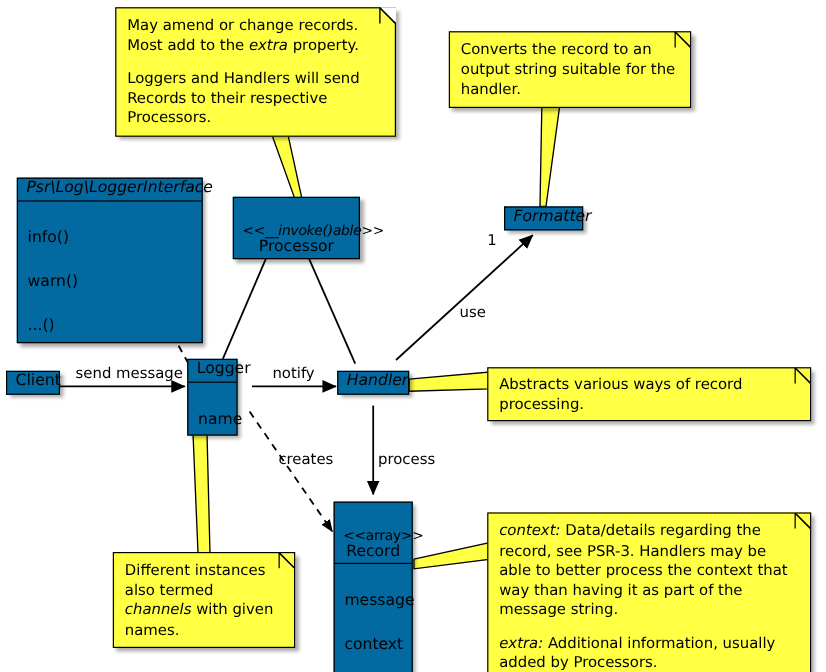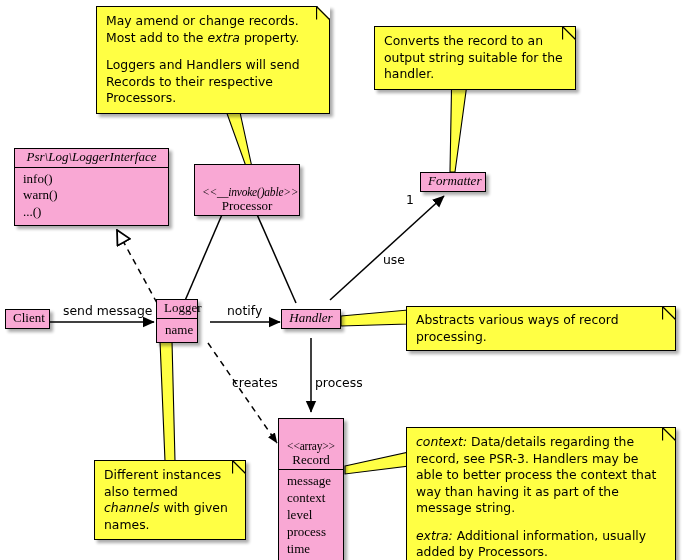--- a/index.html
+++ b/index.html
@@ -17,26 +17,25 @@
     background: #ffffff;
   }
   svg.edges {
     position: absolute; left: 0; top: 0;
     width: 688px; height: 560px;
     pointer-events: none;
   }
   
   .uml-box {
     position: absolute;
-    background: #f9a8d4;
+    background: #0369a1;
     border: 1.6px solid #000000;
     box-shadow: 3px 3px 3px rgba(0,0,0,0.33);
     box-sizing: border-box;
     z-index: 5;
-    font-family: Liberation Serif, serif;
   }
   .uml-name {
     text-align: center;
     font-size: 13px;
     color: #000;
     padding: 1px 7px 2px 7px;
     line-height: 1.12;
     white-space: nowrap;
   }
   .uml-name .stereo {
@@ -51,21 +50,21 @@
   .uml-name .nm.italic { font-style: italic; }
   .uml-sep {
     border-top: 1.6px solid #000;
   }
   .uml-members {
     font-size: 13px;
     line-height: 1.30;
     padding: 3px 8px 4px 8px;
     color: #000;
   }
-  .uml-members div { white-space: nowrap; }
+  .uml-members div { white-space: nowrap; margin-top: 20px; }
   
   .note {
     position: absolute;
     background: #ffff44;
     border: 1.4px solid #000000;
     box-shadow: 3px 3px 3px rgba(0,0,0,0.33);
     box-sizing: border-box;
     font-size: 12.4px;
     line-height: 1.33;
     color: #000;

